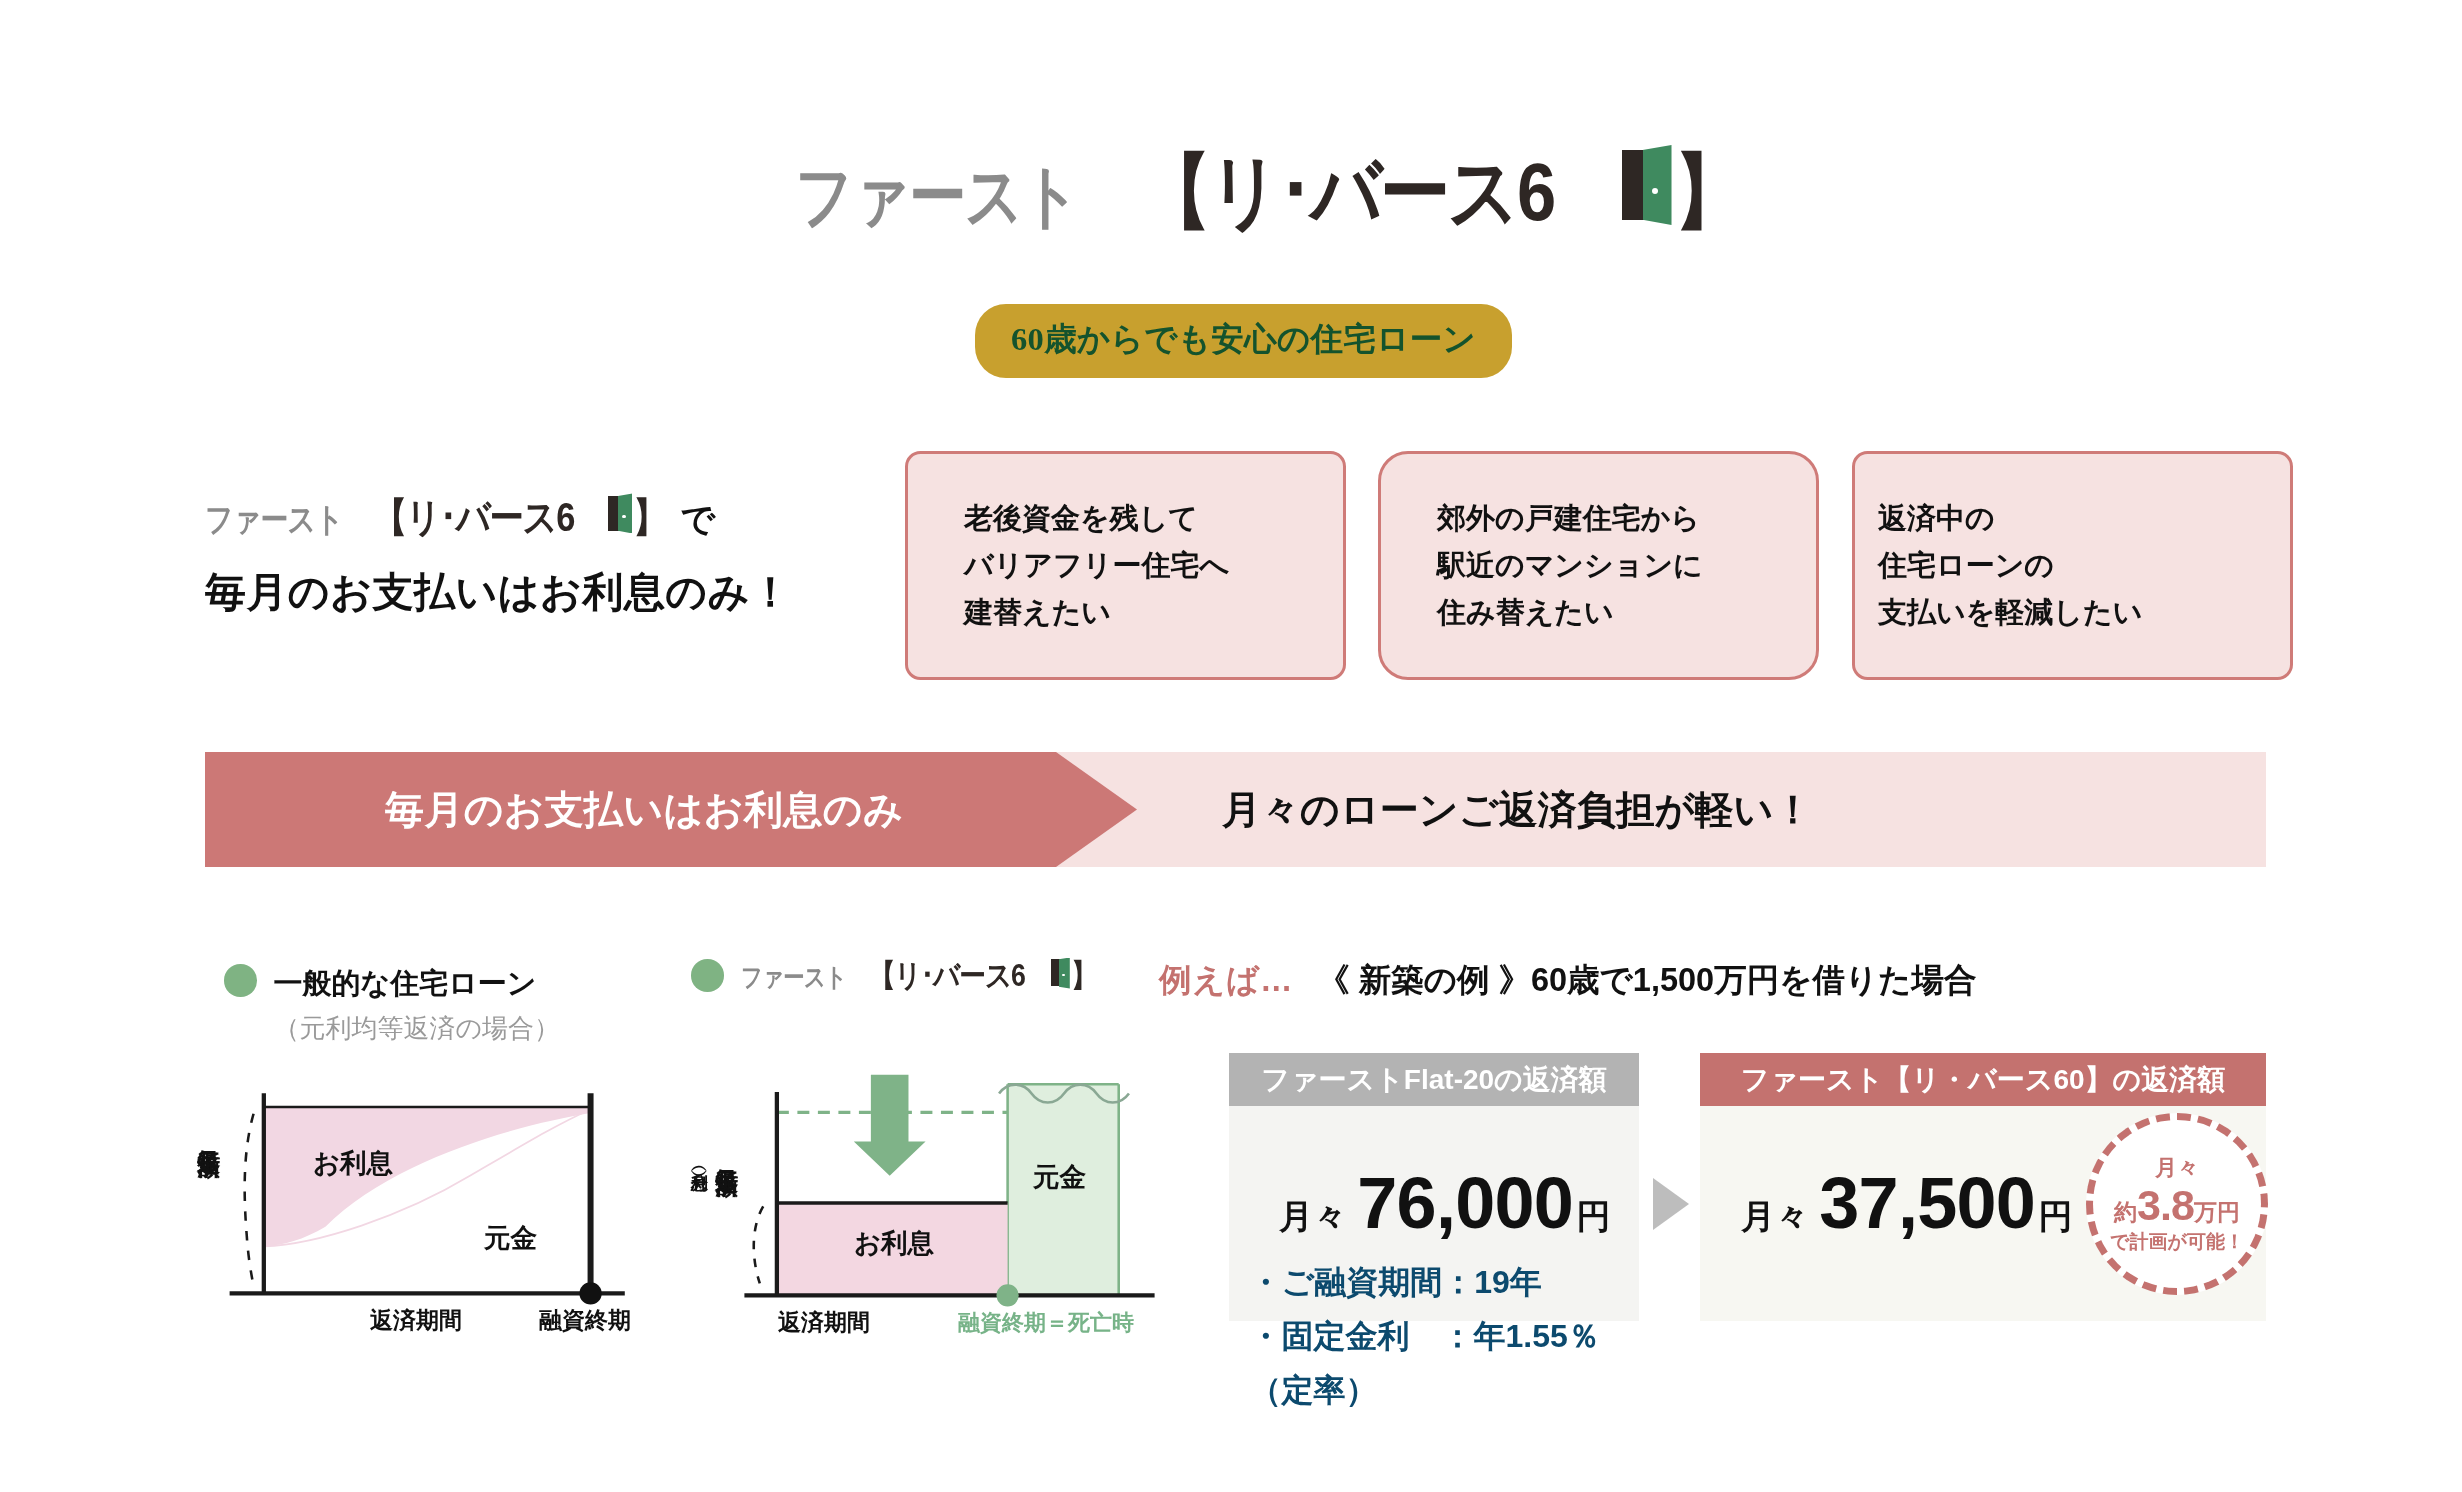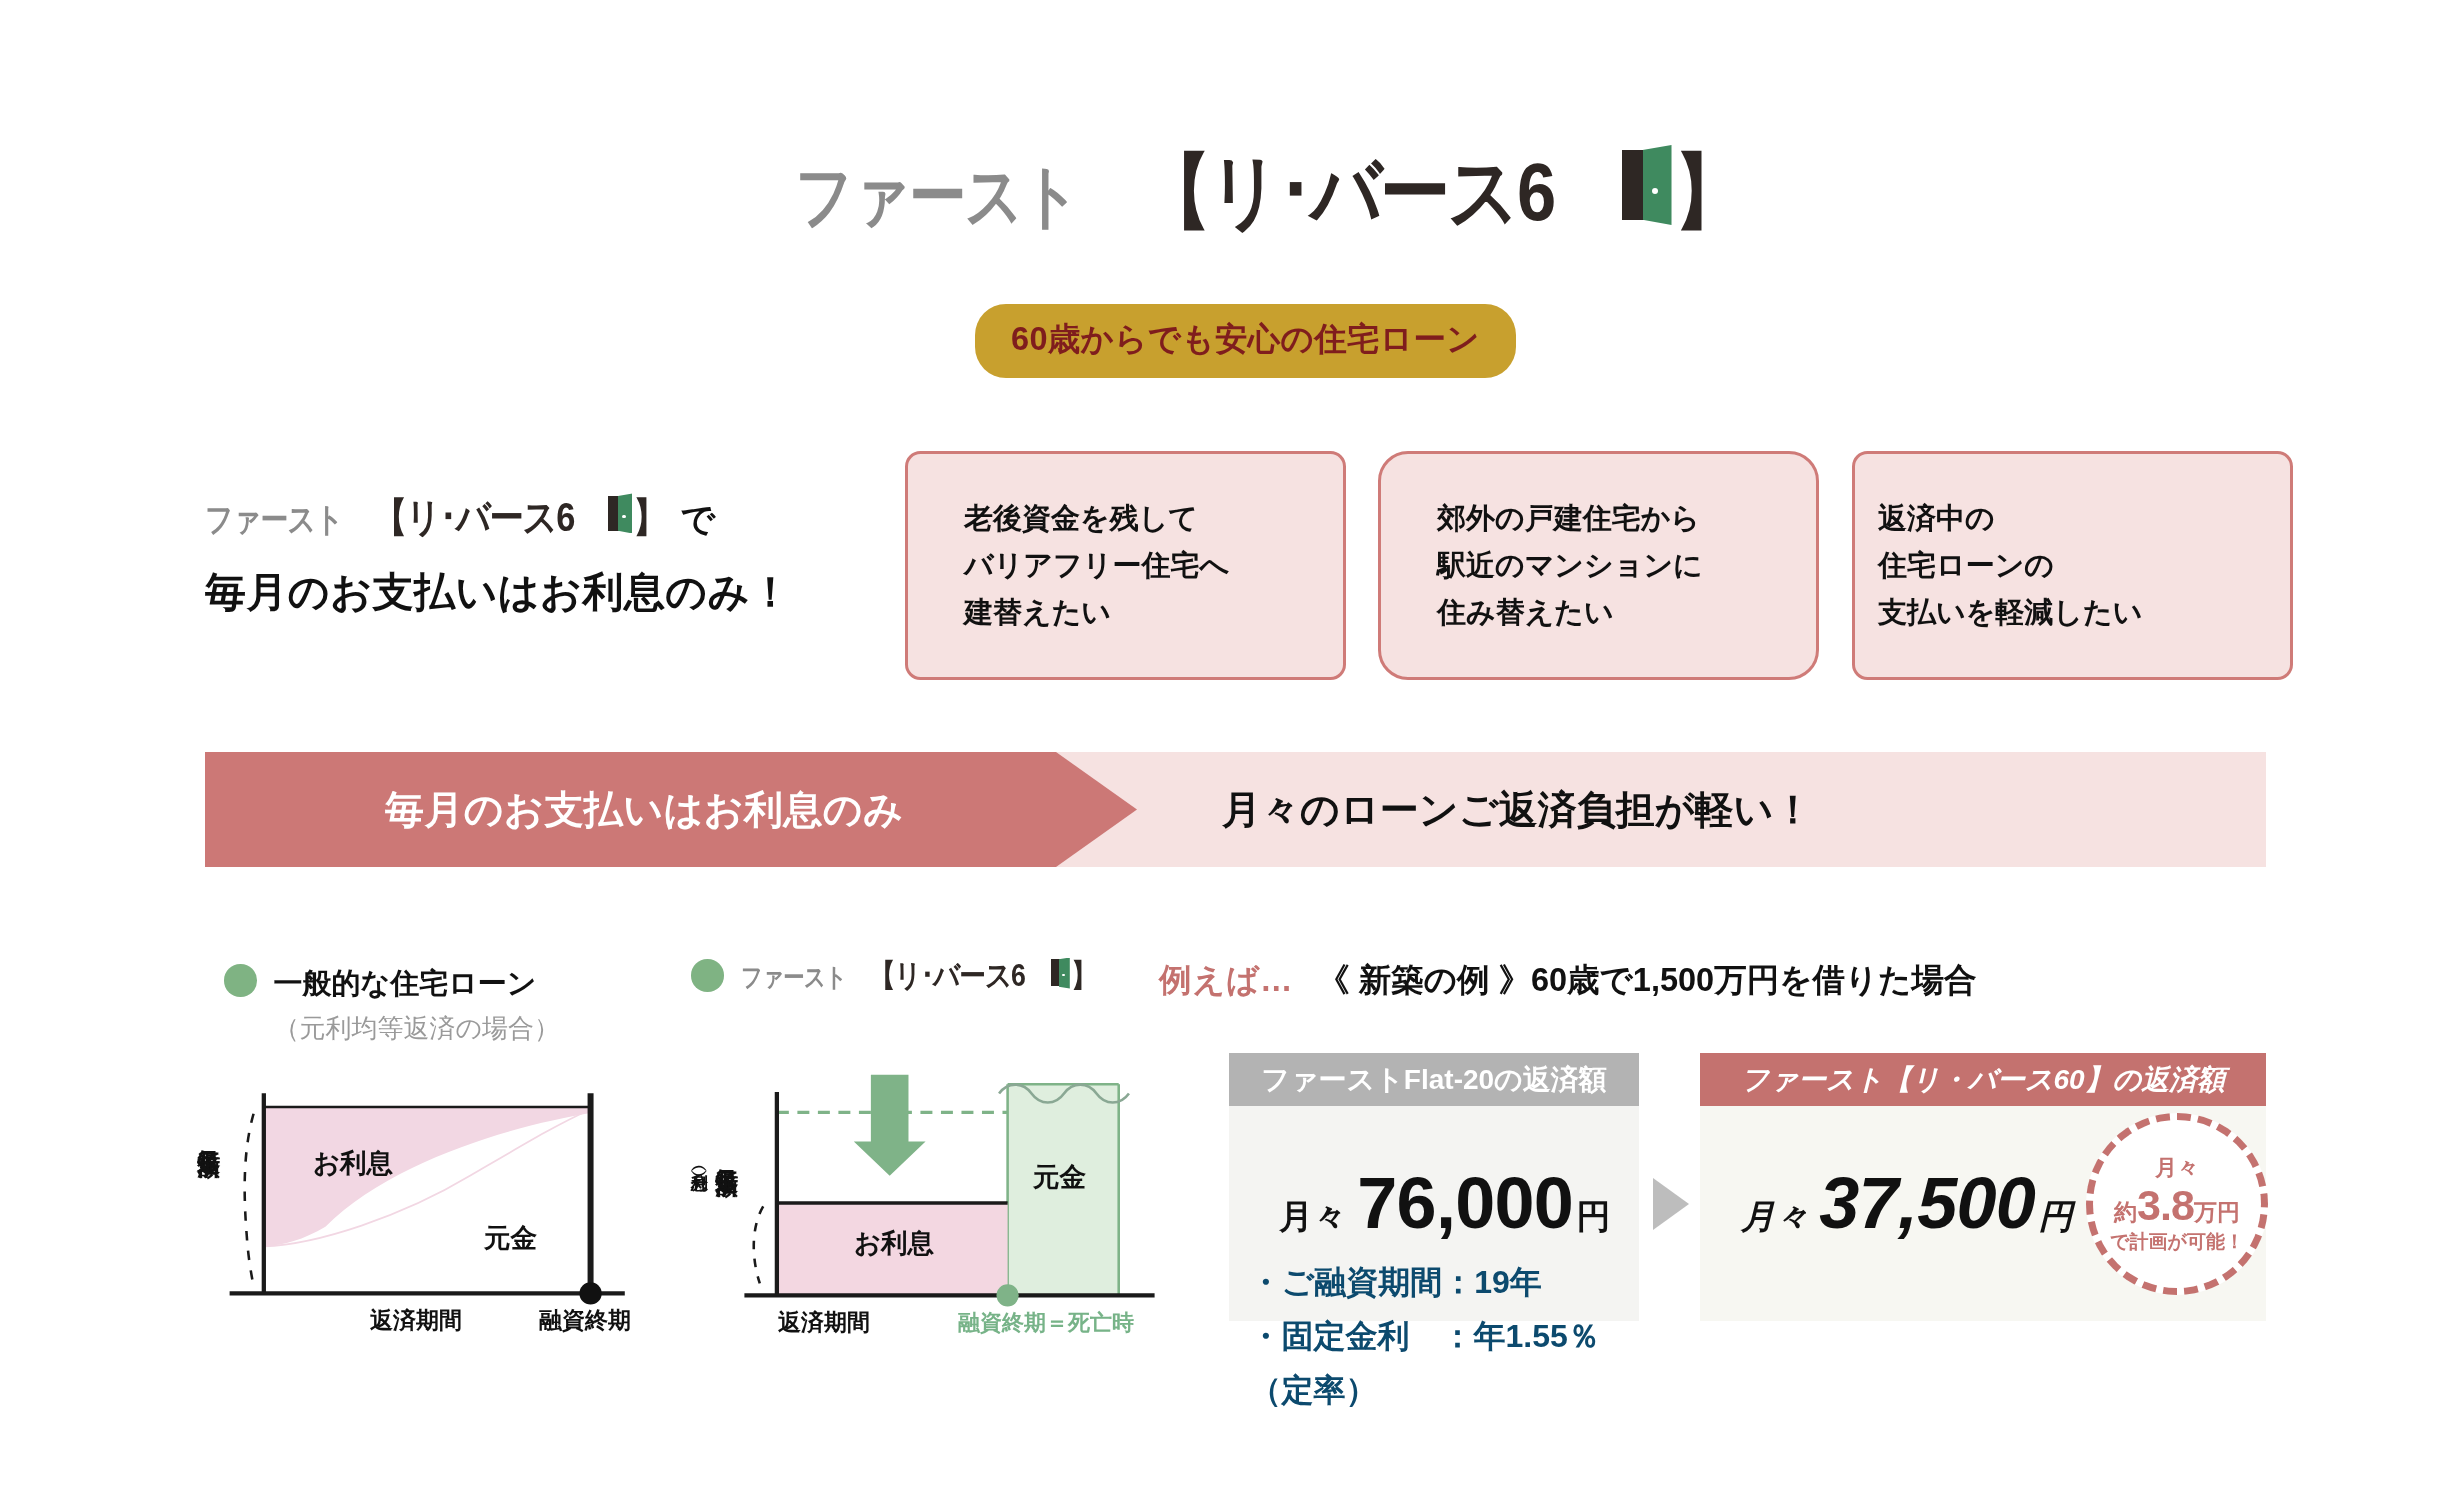--- a/index.html
+++ b/index.html
@@ -56,26 +56,27 @@
 
   
   #header-logo { left: 795px; top: 150px; }
   #header-logo .logo-first { font-size: 70px; }
   #header-logo .logo-brand { font-size: 82px; }
 
   
   #tagline-pill {
     left: 975px; top: 304px;
     background: #c8a02e;
-    color: #7f1d1d;
+    color: #14532d;
     font-size: 32.5px;
     font-weight: 700;
     padding: 13.7px 36px 16.2px 36px;
     border-radius: 31px;
     letter-spacing: 0.01em;
+    font-family: Liberation Serif, serif;
   }
 
   
   #headline-block { left: 205px; top: 496px; width: 616px; }
   #headline-line1 {
     display: flex; align-items: baseline; white-space: nowrap;
     margin-bottom: 22px;
   }
   #headline-line1 .logo-first { font-size: 34px; }
   #headline-line1 .logo-brand { font-size: 40px; }
@@ -195,21 +196,21 @@
   }
   .cmp-amount .unit { font-size: 34px; font-weight: 700; color: #111; }
   .cmp-bullets { font-size: 32px; font-weight: 700; color: #0c4a6e; line-height: 1.68; white-space: pre-line; }
 
   #card-flat { left: 1229px; top: 1053px; width: 410px; }
   #card-flat .cmp-head { background: #b3b3b3; }
   #card-flat .cmp-body { background: #f4f4f2; height: 215px; }
   #card-flat .cmp-amount { position: absolute; left: 50px; top: 56px; }
   #card-flat .cmp-bullets { position: absolute; left: 20.5px; top: 150px; }
 
-  #card-rev { left: 1700px; top: 1053px; width: 566px; font-style: italic; }
+  #card-rev { left: 1700px; top: 1053px; width: 566px; }
   #card-rev .cmp-head { background: #c4726f; }
   #card-rev .cmp-body { background: #f7f7f2; height: 215px; }
   #card-rev .cmp-amount { position: absolute; left: 41px; top: 56px; }
   #card-rev .cmp-bullets { position: absolute; left: 20.5px; top: 150px; }
 
   #cmp-arrow {
     left: 1653px; top: 1178px;
     width: 0; height: 0;
     border-left: 36px solid #bdbdbd;
     border-top: 26.5px solid transparent;

